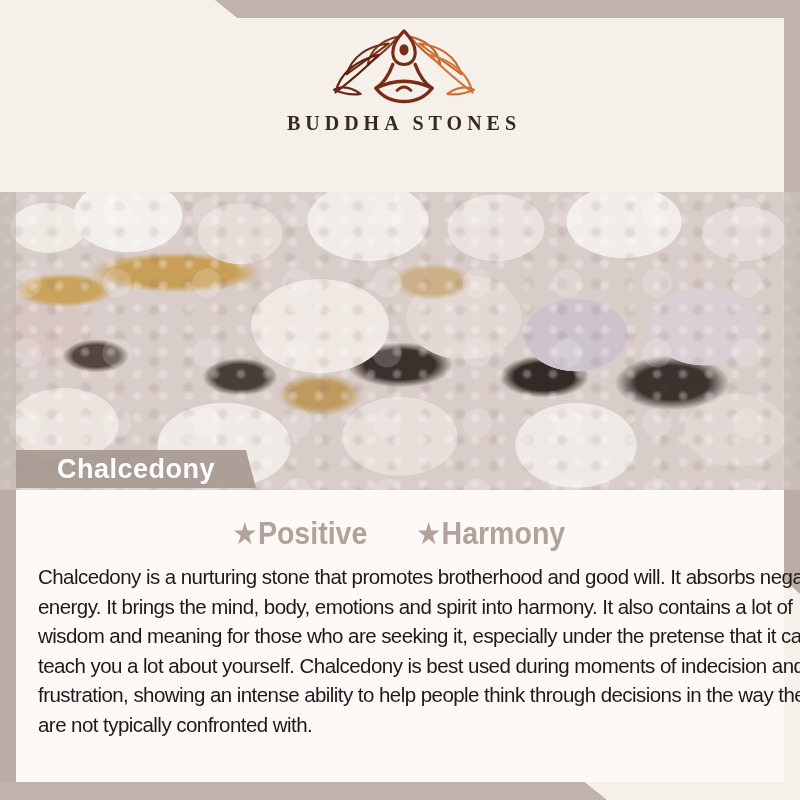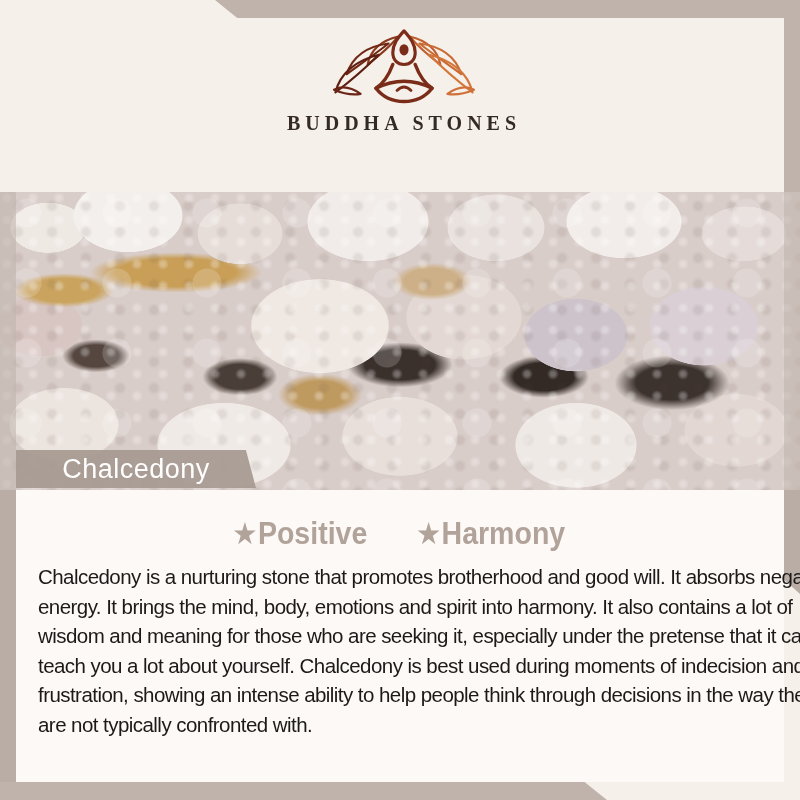--- a/index.html
+++ b/index.html
@@ -61,21 +61,21 @@
       radial-gradient(circle at 30% 30%, rgba(255,255,255,.20) 0 14px, transparent 15px),
       radial-gradient(circle at 7px 6px, rgba(255,255,255,.35) 0 2px, transparent 6px),
       radial-gradient(circle at 18px 14px, rgba(90,70,60,.12) 0 3px, transparent 7px);
     background-size:90px 70px,26px 22px,34px 26px;opacity:.85;}
   .photo-edge-l{position:absolute;left:0;top:0;width:16px;height:100%;background:rgba(190,178,170,.55);}
   .photo-edge-r{position:absolute;right:0;top:0;width:16px;height:100%;background:rgba(190,178,170,.55);}
 
   .photo-label{position:absolute;left:16px;bottom:2px;width:240px;height:38px;
     background:rgba(167,154,146,.94);clip-path:polygon(0 0,95.8% 0,100% 100%,0 100%);
     display:flex;align-items:center;justify-content:center;}
-  .photo-label span{color:#ffffff;font-size:27px;font-weight:normal;letter-spacing:.5px;}
+  .photo-label span{color:#ffffff;font-size:27px;font-weight:bold;letter-spacing:.5px;}
 
   
   .content-box{position:absolute;left:16px;top:490px;width:768px;height:292px;background:#fcf9f6;}
   .features{position:absolute;left:0;top:26px;width:100%;display:flex;justify-content:center;gap:38px;
     color:#b2a39a;font-weight:bold;font-size:31px;}
   .feature{display:flex;align-items:center;white-space:nowrap;transform:scaleX(.92);}
   .feature .star{font-size:27px;margin-right:2px;}
   .paragraph{position:absolute;left:22px;top:72px;color:#1c1a19;font-size:20.5px;line-height:29.5px;
     letter-spacing:-.55px;}
   .paragraph .line{white-space:nowrap;font-weight:500;}

